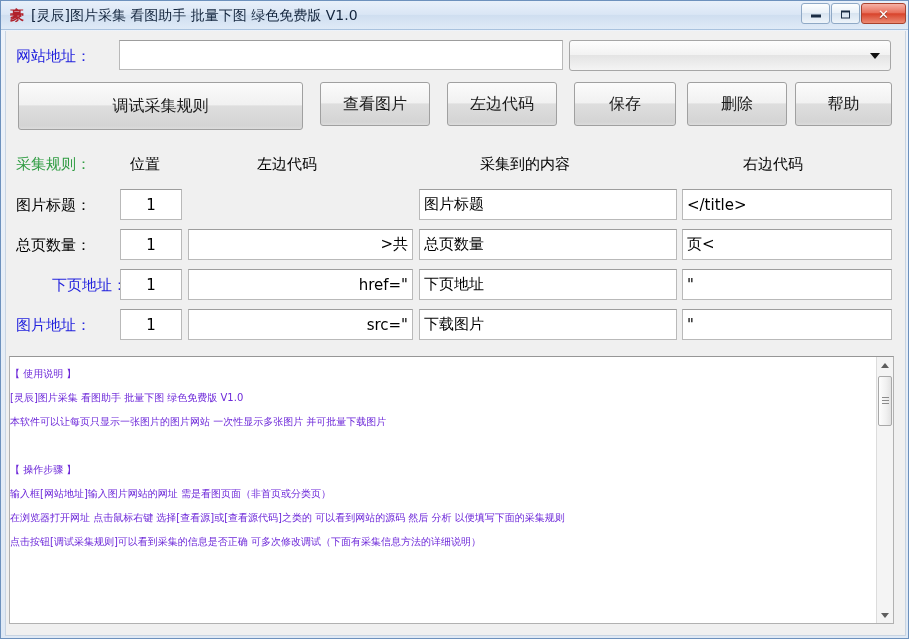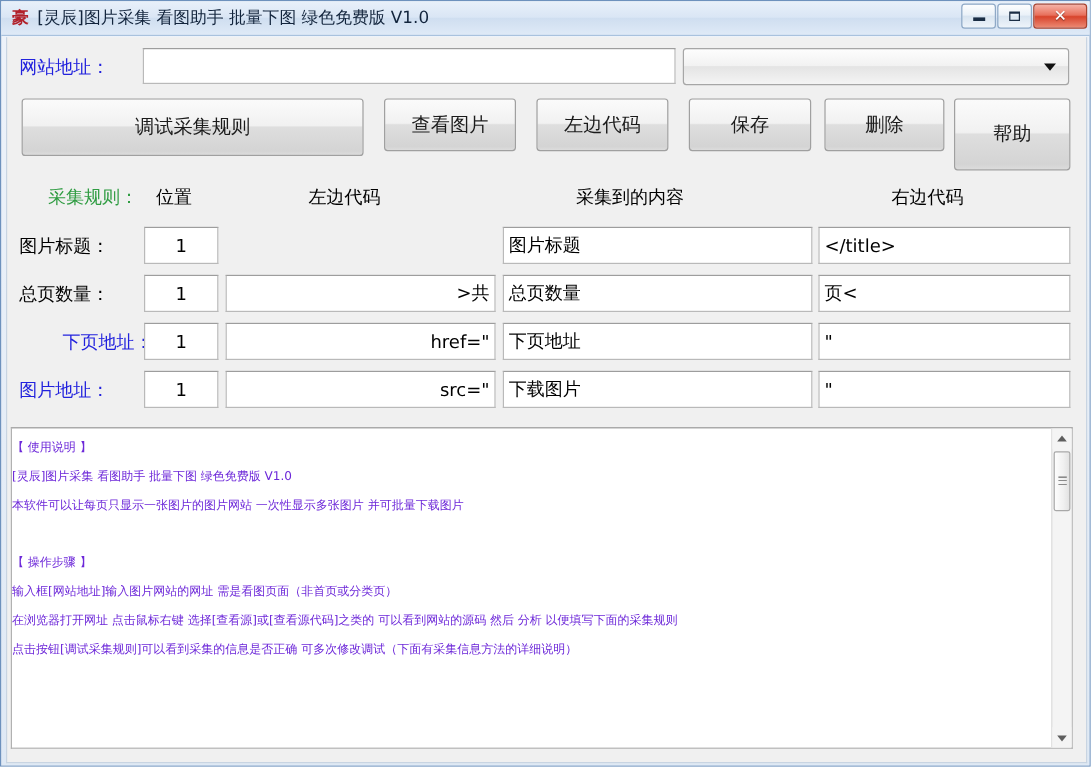--- a/index.html
+++ b/index.html
@@ -272,23 +272,23 @@
     <div class="tbox" style="left:113px; top:9px; width:444px; height:30px;" placeholder=""></div>
     <div class="combo" style="left:563px; top:9px; width:322px; height:31px;">
       <div class="arrow"></div>
     </div>
 
     <div class="btn" style="left:12px;  top:51px; width:285px; height:48px;">调试采集规则</div>
     <div class="btn" style="left:314px; top:51px; width:110px; height:44px;">查看图片</div>
     <div class="btn" style="left:441px; top:51px; width:110px; height:44px;">左边代码</div>
     <div class="btn" style="left:568px; top:51px; width:102px; height:44px;">保存</div>
     <div class="btn" style="left:681px; top:51px; width:100px; height:44px;">删除</div>
-    <div class="btn" style="left:789px; top:51px; width:97px;  height:60px;text-align:center;">帮助</div>
-
-    <div class="lbl green" style="left:10px;  top:123px;margin-left:24px;">采集规则：</div>
+    <div class="btn" style="left:789px; top:51px; width:97px;  height:44px;text-align:center;">帮助</div>
+
+    <div class="lbl green" style="left:10px;  top:123px;">采集规则：</div>
     <div class="lbl" style="left:124px; top:123px;">位置</div>
     <div class="lbl" style="left:251px; top:123px;">左边代码</div>
     <div class="lbl" style="left:474px; top:123px;">采集到的内容</div>
     <div class="lbl" style="left:737px; top:123px;">右边代码</div>
 
     <div class="lbl" style="left:10px;  top:164px;">图片标题：</div>
     <div class="tbox center" style="left:114px; top:158px; width:62px;  height:31px;">1</div>
     <div class="tbox" style="left:413px; top:158px; width:258px; height:31px;">图片标题</div>
     <div class="tbox" style="left:676px; top:158px; width:210px; height:31px;">&lt;/title&gt;</div>
 

